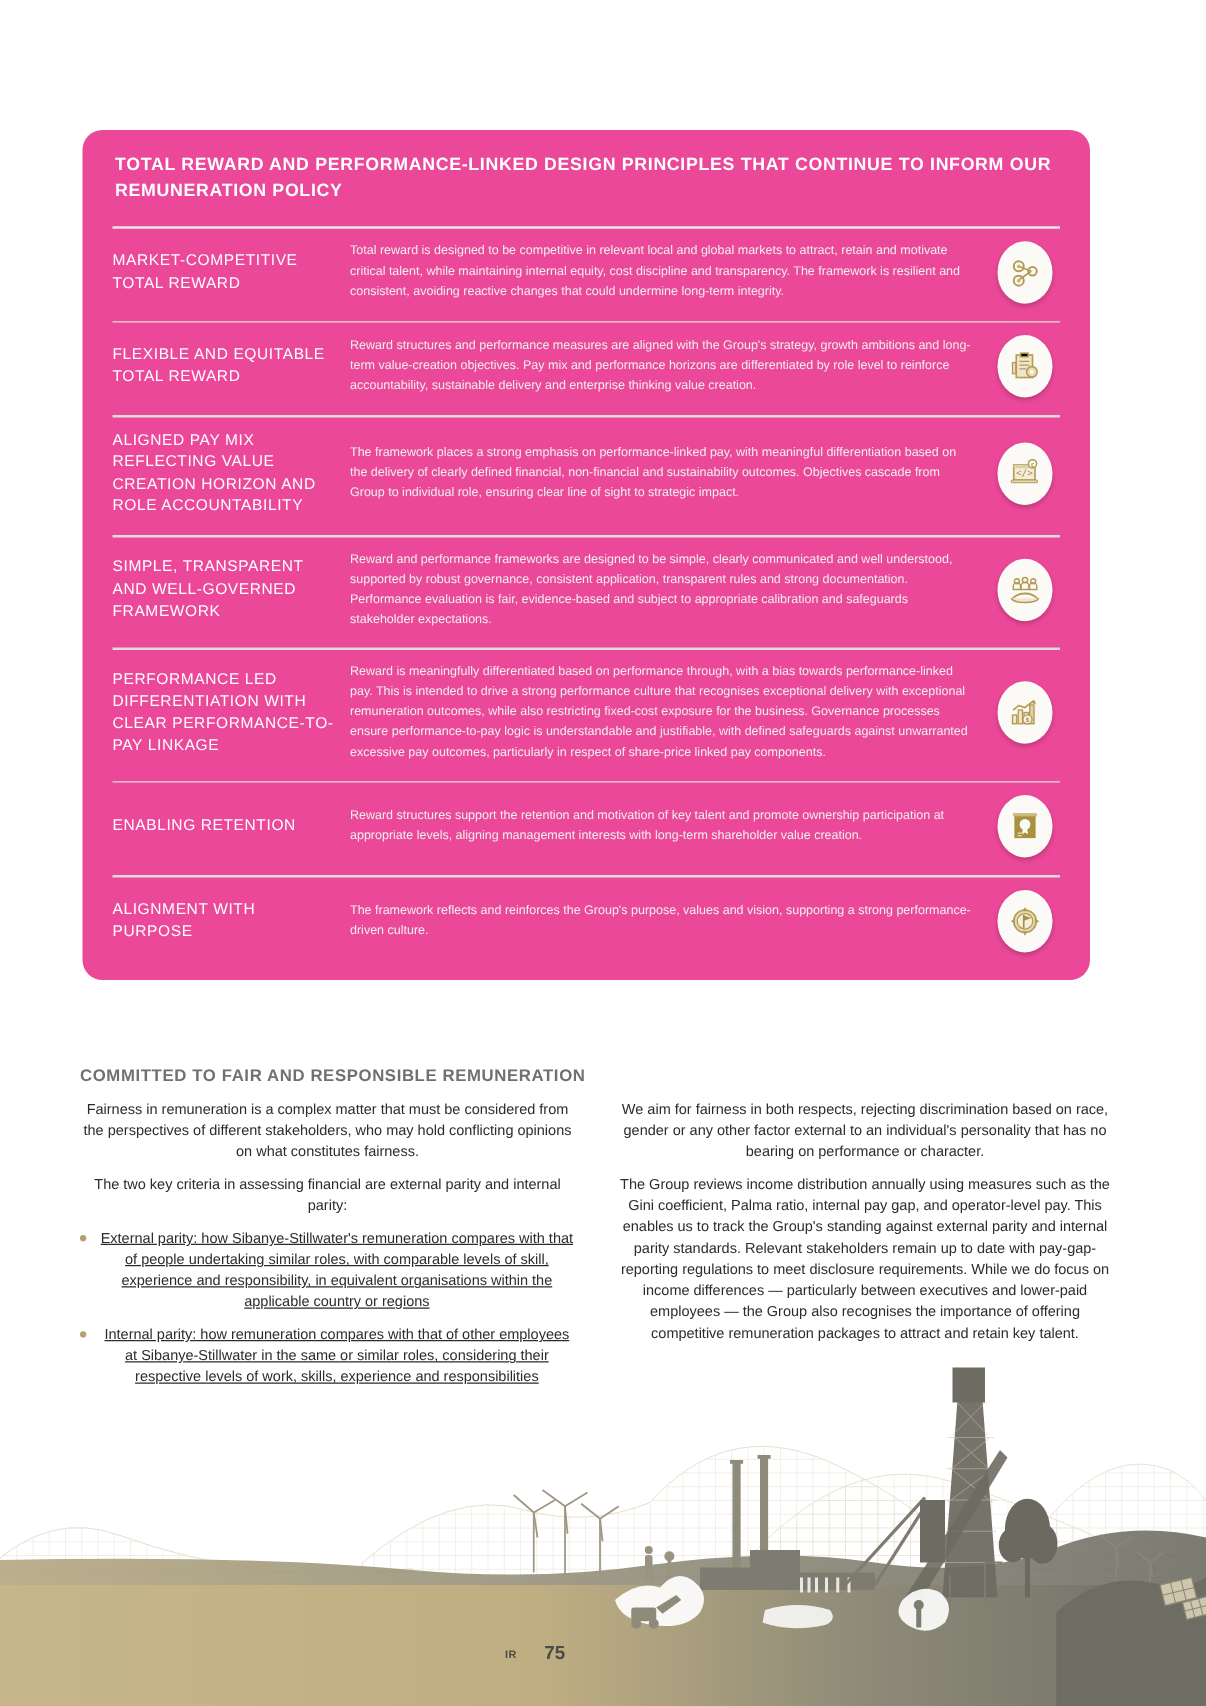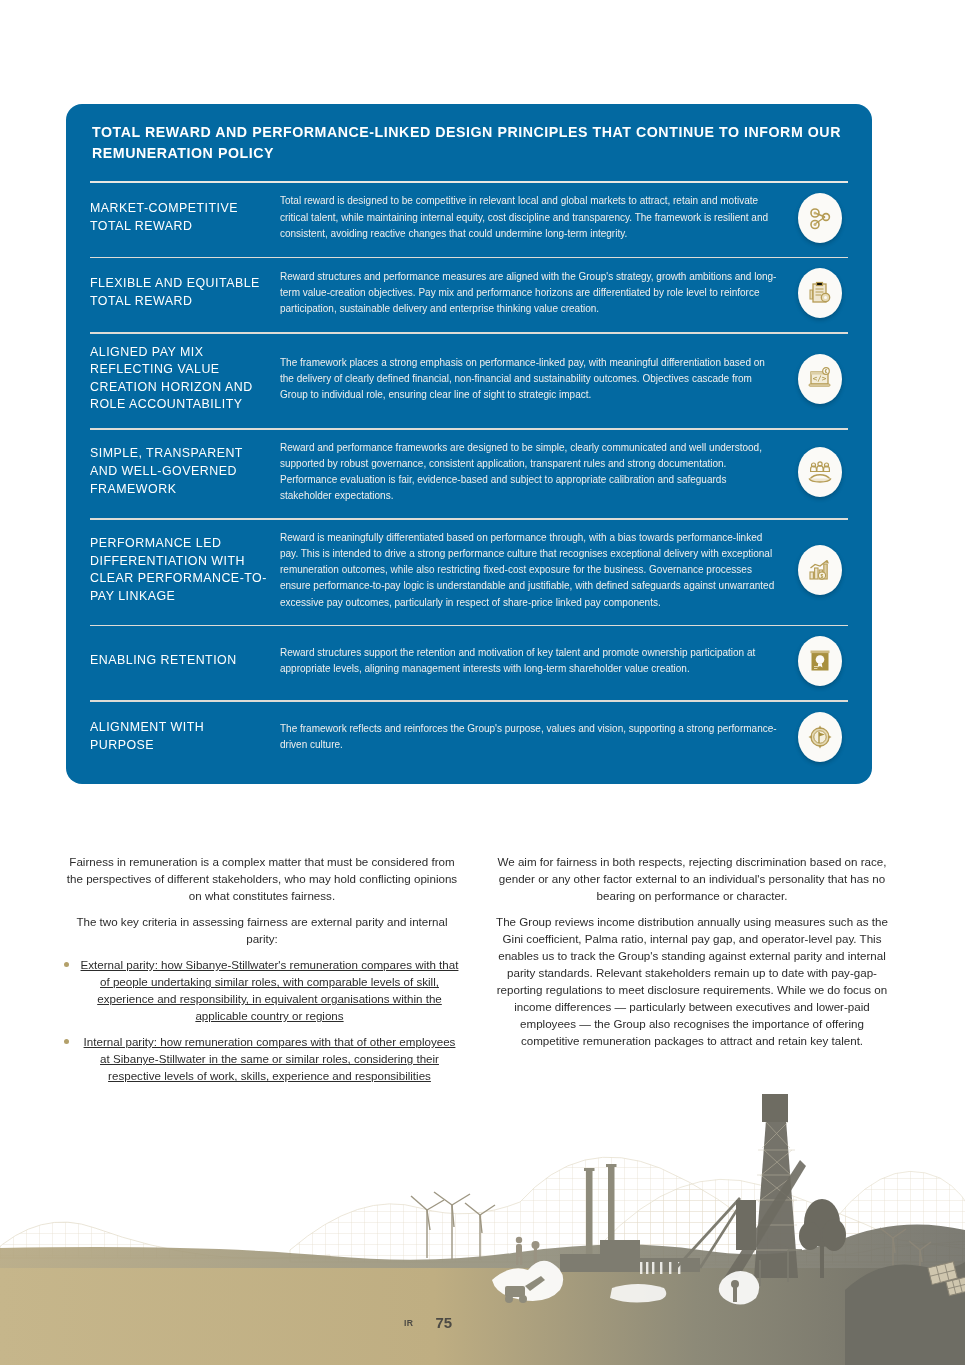--- a/index.html
+++ b/index.html
@@ -14,21 +14,21 @@
     width: 965px; height: 1365px;
     background: #ffffff;
     overflow: hidden;
   }
 
   
   .panel {
     position: absolute;
     left: 66px; top: 104px;
     width: 806px;
-    background: #0369a1;
+    background: #ec4899;
     border-radius: 16px;
     padding: 0 0 12px 0;
   }
   .panel-header {
     padding: 18px 26px 12px 26px;
   }
   .panel-title {
     color: #ffffff;
     font-size: 14.2px;
     font-weight: bold;
@@ -186,21 +186,21 @@
             <circle cx="8" cy="8" r="1.5" fill="#c9b375"></circle>
             <circle cx="8" cy="19.5" r="1.5" fill="#c9b375"></circle>
           </svg>
         </div>
       </div>
     </div>
     <div class="divider thin"></div>
 
     <div class="row">
       <div class="row-title">FLEXIBLE AND EQUITABLE TOTAL REWARD</div>
-      <div class="row-body">Reward structures and performance measures are aligned with the Group's strategy, growth ambitions and long-term value-creation objectives. Pay mix and performance horizons are differentiated by role level to reinforce participation, sustainable delivery and enterprise thinking value creation.</div>
+      <div class="row-body">Reward structures and performance measures are aligned with the Group's strategy, growth ambitions and long-term value-creation objectives. Pay mix and performance horizons are differentiated by role level to reinforce accountability, sustainable delivery and enterprise thinking value creation.</div>
       <div class="row-icon">
         <div class="icon-badge">
           <svg width="26" height="26" viewBox="0 0 26 26">
             <rect x="6" y="4" width="13" height="18" fill="#efe6cf" stroke="#b59c55" stroke-width="1.3"></rect>
             <rect x="9.5" y="2.5" width="6" height="3" fill="#d9c territory" stroke="#b59c55" stroke-width="1.2"></rect>
             <line x1="8.5" y1="9" x2="16.5" y2="9" stroke="#b59c55" stroke-width="1"></line>
             <line x1="8.5" y1="12" x2="16.5" y2="12" stroke="#b59c55" stroke-width="1"></line>
             <line x1="8.5" y1="15" x2="14" y2="15" stroke="#b59c55" stroke-width="1"></line>
             <circle cx="18.5" cy="17.5" r="4.2" fill="#e8dcba" stroke="#b59c55" stroke-width="1.3"></circle>
             <circle cx="18.5" cy="17.5" r="1.5" fill="#fbfaf7"></circle>
@@ -304,25 +304,26 @@
             <line x1="12" y1="8" x2="12" y2="19" stroke="#a8903f" stroke-width="1.3"></line>
             <polygon points="12,8.4 18,10.4 12,12.6" fill="#a8903f"></polygon>
           </svg>
         </div>
       </div>
     </div>
 
   </div>
 
   <div class="fair">
+    <div class="fair-heading">COMMITTED TO FAIR AND RESPONSIBLE REMUNERATION</div>
     <div class="cols">
 
       <div class="col">
         <p>Fairness in remuneration is a complex matter that must be considered from the perspectives of different stakeholders, who may hold conflicting opinions on what constitutes fairness.</p>
-        <p>The two key criteria in assessing fairness are external parity and internal parity:</p>
+        <p>The two key criteria in assessing financial are external parity and internal parity:</p>
         <ul class="bullets">
           <li>External parity: how Sibanye-Stillwater's remuneration compares with that of people undertaking similar roles, with comparable levels of skill, experience and responsibility, in equivalent organisations within the applicable country or regions</li>
           <li>Internal parity: how remuneration compares with that of other employees at Sibanye-Stillwater in the same or similar roles, considering their respective levels of work, skills, experience and responsibilities</li>
         </ul>
       </div>
 
       <div class="col">
         <p>We aim for fairness in both respects, rejecting discrimination based on race, gender or any other  factor external to an individual's personality that has no bearing on performance or character.</p>
         <p>The Group reviews income distribution annually using measures such as the Gini coefficient, Palma ratio, internal pay gap, and operator-level pay. This enables us to track the Group's standing against external parity and internal parity standards. Relevant stakeholders remain up to date with pay-gap-reporting regulations to meet disclosure requirements. While we do focus on income differences — particularly between executives and lower-paid employees — the Group also recognises the importance of offering competitive remuneration packages to attract and retain key talent.</p>
       </div>

